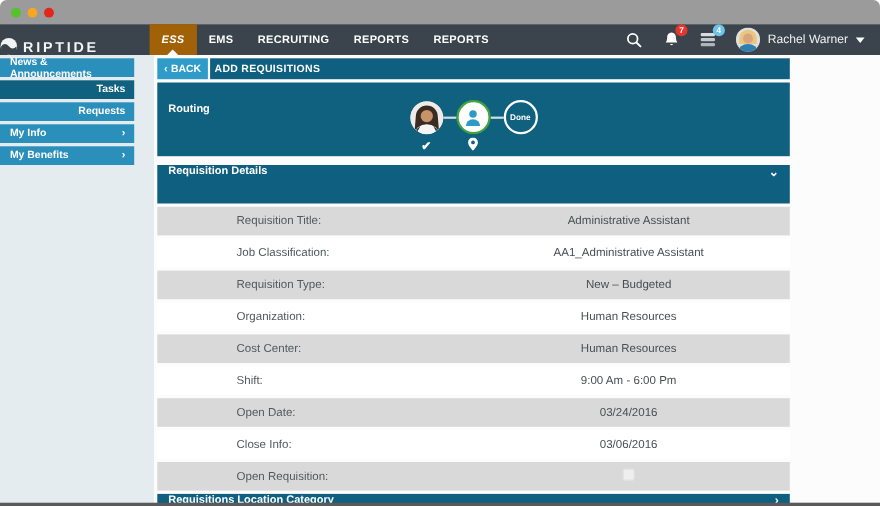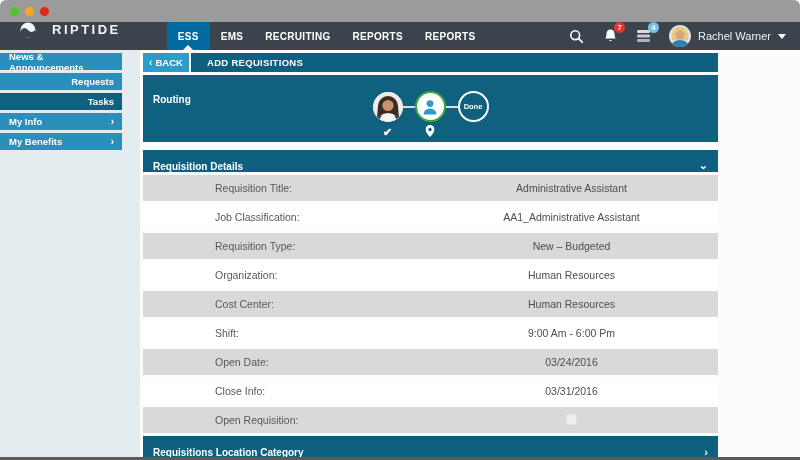--- a/index.html
+++ b/index.html
@@ -5,25 +5,25 @@
   * { margin:0; padding:0; box-sizing:border-box; }
   html,body { width:800px; height:460px; font-family:"Liberation Sans", sans-serif; background:#fff; }
   .window { width:800px; height:460px; position:relative; overflow:hidden; background:#fff; }
 
   
   .titlebar { height:22px; background:#9b9b9b; display:flex; align-items:center; padding-left:10px; gap:6px; border-radius:6px 6px 0 0; }
   .dot { width:9px; height:9px; border-radius:50%; }
 
   
   .navbar { height:28px; background:#3b444c; display:flex; align-items:stretch; color:#fff; }
-  .brand { display:flex; align-items:flex-start; gap:16px; padding-left:20px; }
+  .brand { display:flex; align-items:flex-end; gap:5px; padding-left:0; }
   .brand-text { font-size:13px; font-weight:bold; letter-spacing:2.5px; color:#f2f4f5; }
   .nav-items { display:flex; align-items:stretch; margin-left:46px; }
   .nav-item { display:flex; align-items:center; padding:0 11px; font-size:10px; font-weight:bold; letter-spacing:.3px; cursor:pointer; position:relative; }
-  .nav-item.active { background:#0369a1; }
+  .nav-item.active { background:#a16207;font-style:italic; }
   .nav-item.active::after { content:""; position:absolute; bottom:0; left:50%; margin-left:-5px; border-left:5px solid transparent; border-right:5px solid transparent; border-bottom:5px solid #fff; }
   .nav-right { margin-left:auto; display:flex; align-items:center; gap:16px; padding-right:14px; }
   .icon-wrap { position:relative; width:18px; height:18px; display:flex; align-items:center; justify-content:center; cursor:pointer; }
   .badge { position:absolute; top:-5px; right:-6px; min-width:11px; height:11px; border-radius:6px; font-size:7.5px; font-weight:bold; color:#fff; display:flex; align-items:center; justify-content:center; padding:0 2px; }
   .badge.red { background:#e8352b; }
   .badge.blue { background:#6fc2e8; }
   .user { display:flex; align-items:center; gap:7px; cursor:pointer; }
   .user-name { font-size:11px; color:#eef1f3; }
   .caret-down { width:0; height:0; border-left:4.5px solid transparent; border-right:4.5px solid transparent; border-top:5px solid #fff; }
 
@@ -34,36 +34,36 @@
   .side-item.selected { background:#10607f; }
   .side-item .sp { flex:1; }
   .side-chev { font-size:10px; font-weight:bold; line-height:1; }
 
   .content { width:575px; flex:none; margin-left:3px; padding-top:3px; }
 
   
   .topbar { display:flex; height:19px; margin-bottom:3px; }
   .back-btn { background:#2f9bc8; color:#fff; width:46px; display:flex; align-items:center; justify-content:center; gap:3px; font-size:9.5px; font-weight:bold; cursor:pointer; margin-right:2px; }
   .back-chev { font-size:10px; font-weight:bold; }
-  .page-title-bar { background:#0f5f80; color:#fff; flex:1; display:flex; align-items:center; padding-left:16px; font-size:9.5px; font-weight:bold; letter-spacing:.3px; }
+  .page-title-bar { background:#0f5f80; color:#fff; flex:1; display:flex; align-items:center; padding-left:4px; font-size:9.5px; font-weight:bold; letter-spacing:.3px; }
 
   
   .routing { position:relative; height:67px; background:#10607f; margin-bottom:8px; }
   .routing-title { position:absolute; top:19px; left:10px; color:#fff; font-size:10px; font-weight:bold; }
   .steps { position:absolute; top:16px; left:0; right:0; display:flex; align-items:center; justify-content:center; }
   .step { position:relative; display:flex; align-items:center; justify-content:center; }
   .circle-photo { width:30px; height:30px; border-radius:50%; overflow:hidden; background:#e8e2dc; }
   .circle-person { width:31px; height:31px; border-radius:50%; background:#fff; border:2.5px solid #3fa440; display:flex; align-items:center; justify-content:center; }
   .circle-done { width:31px; height:31px; border-radius:50%; border:2px solid #fff; color:#fff; font-size:7.5px; font-weight:bold; display:flex; align-items:center; justify-content:center; }
   .connector { width:12px; height:2px; background:rgba(255,255,255,.8); }
   .below-icon { position:absolute; top:34px; left:50%; transform:translateX(-50%); color:#fff; }
   .check-mark { font-size:11px; font-weight:bold; }
 
   
-  .section-header { height:22px; background:#0f5f80; color:#fff; display:flex; align-items:flex-end; padding:0 10px; font-size:10px; font-weight:bold; margin-bottom:3px; cursor:pointer; }
+  .section-header { height:35px; background:#0f5f80; color:#fff; display:flex; align-items:flex-start; padding:0 10px; font-size:10px; font-weight:bold; margin-bottom:3px; cursor:pointer; }
   .section-header .sp { flex:1; }
   .sect-chev { font-size:11px; font-weight:bold; }
   .row { height:26px; display:flex; align-items:center; margin-bottom:3px; padding-left:72px; font-size:10.5px; }
   .row.gray { background:#d9d9d9; }
   .row.white { background:#ffffff; }
   .row-label { width:230px; color:#55595c; }
   .row-value { flex:1; text-align:center; color:#4a4e51; padding-right:20px; }
   .checkbox { width:11px; height:11px; background:#efefef; border:1px solid #e2e2e2; border-radius:2px; display:inline-block; cursor:pointer; }
 
   .bottom-edge { position:absolute; left:0; right:0; bottom:0; height:3px; background:#5a5a5a; }
@@ -141,25 +141,25 @@
       </div>
     </div>
   </div>
 
   <div class="page-body">
 
     <aside class="sidebar">
       <div class="side-item">
         <span>News &amp; Announcements</span>
       </div>
-      <div class="side-item">
-        <span>Requests</span>
-      </div>
       <div class="side-item selected">
         <span>Tasks</span>
+      </div>
+      <div class="side-item">
+        <span>Requests</span>
       </div>
       <div class="side-item">
         <span>My Info</span>
         <span class="sp"></span>
         <span class="side-chev">›</span>
       </div>
       <div class="side-item">
         <span>My Benefits</span>
         <span class="sp"></span>
         <span class="side-chev">›</span>
@@ -251,21 +251,21 @@
         <div class="row white">
           <span class="row-label">Shift:</span>
           <span class="row-value">9:00 Am - 6:00 Pm</span>
         </div>
         <div class="row gray">
           <span class="row-label">Open Date:</span>
           <span class="row-value">03/24/2016</span>
         </div>
         <div class="row white">
           <span class="row-label">Close Info:</span>
-          <span class="row-value">03/31/2016</span>
+          <span class="row-value">03/06/2016</span>
         </div>
         <div class="row gray">
           <span class="row-label">Open Requisition:</span>
           <span class="row-value"><span class="checkbox"></span></span>
         </div>
       </div>
 
       <div class="section-header">
         <span>Requisitions Location Category</span>
         <span class="sp"></span>

